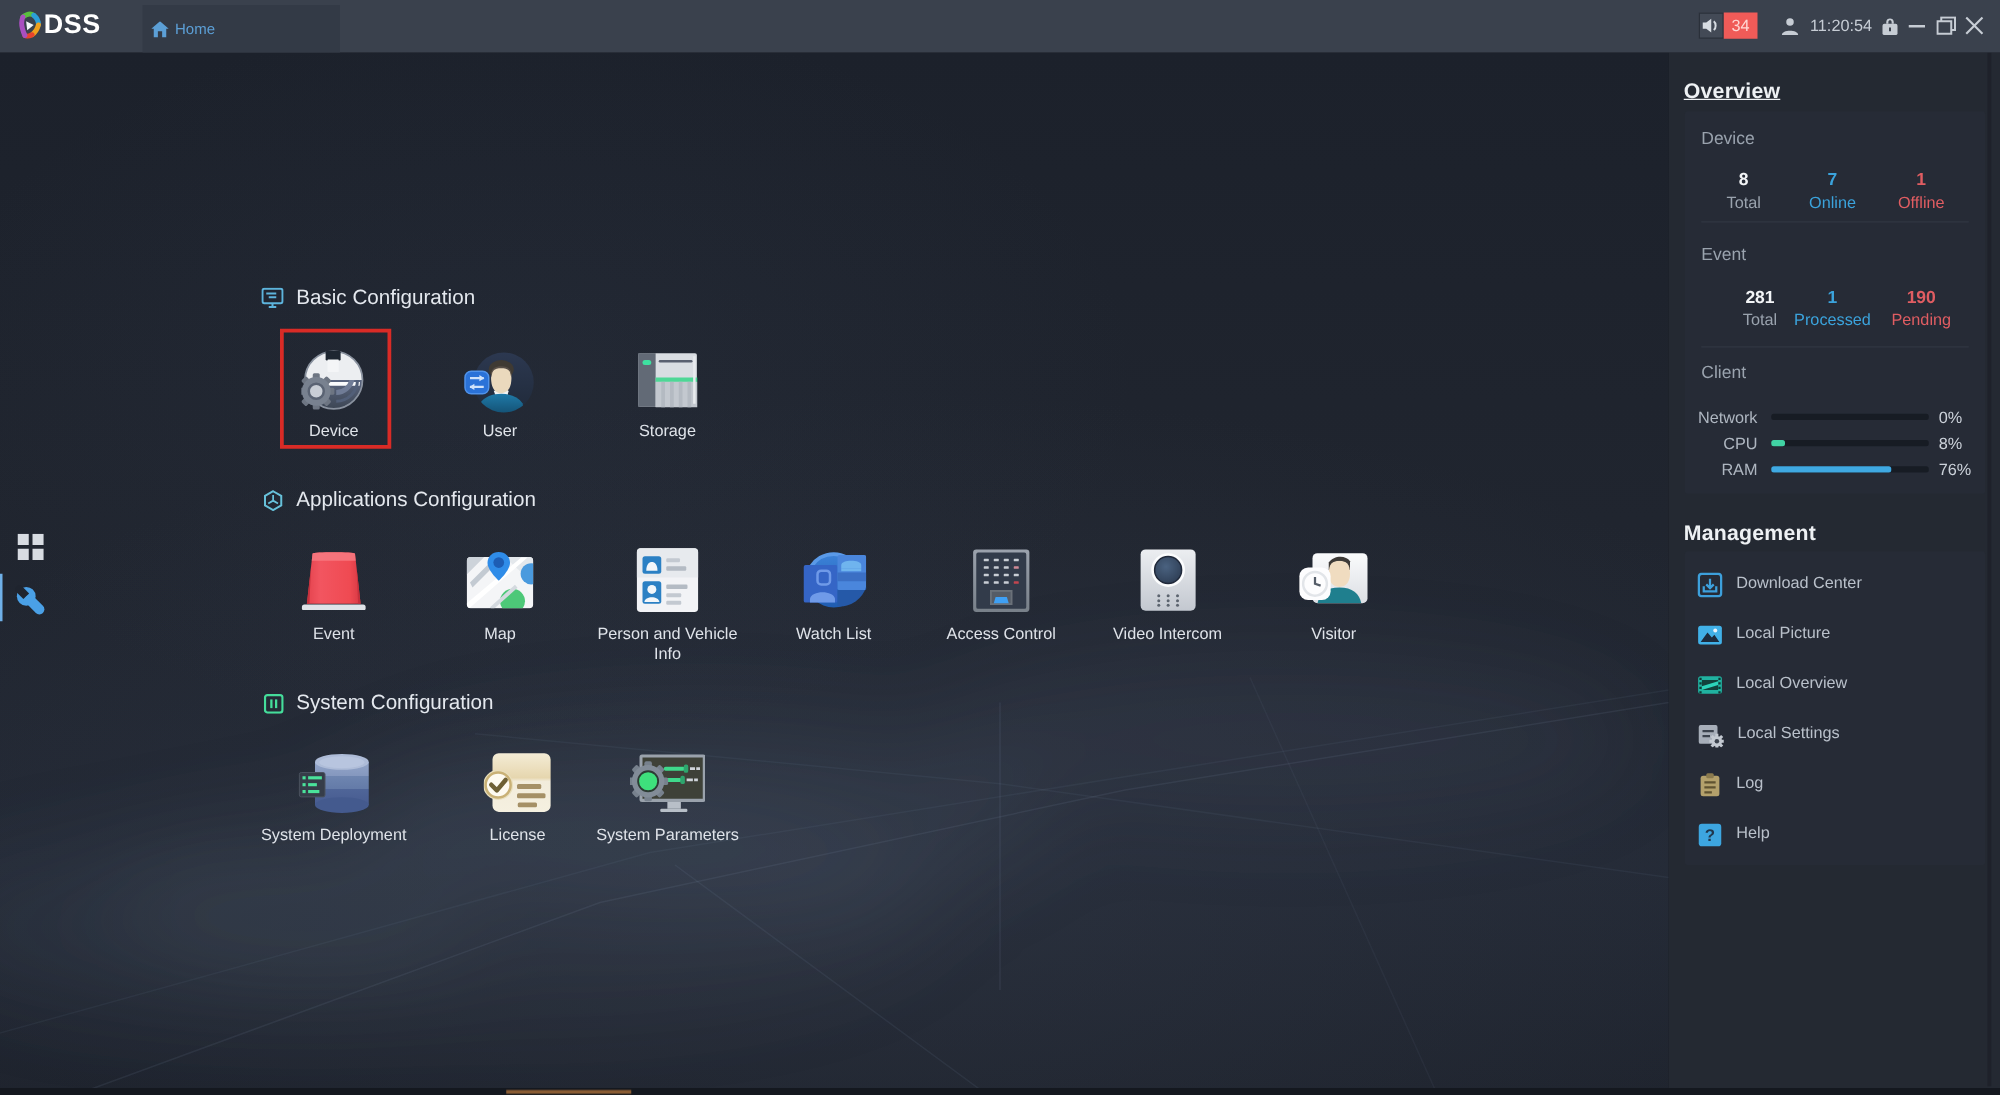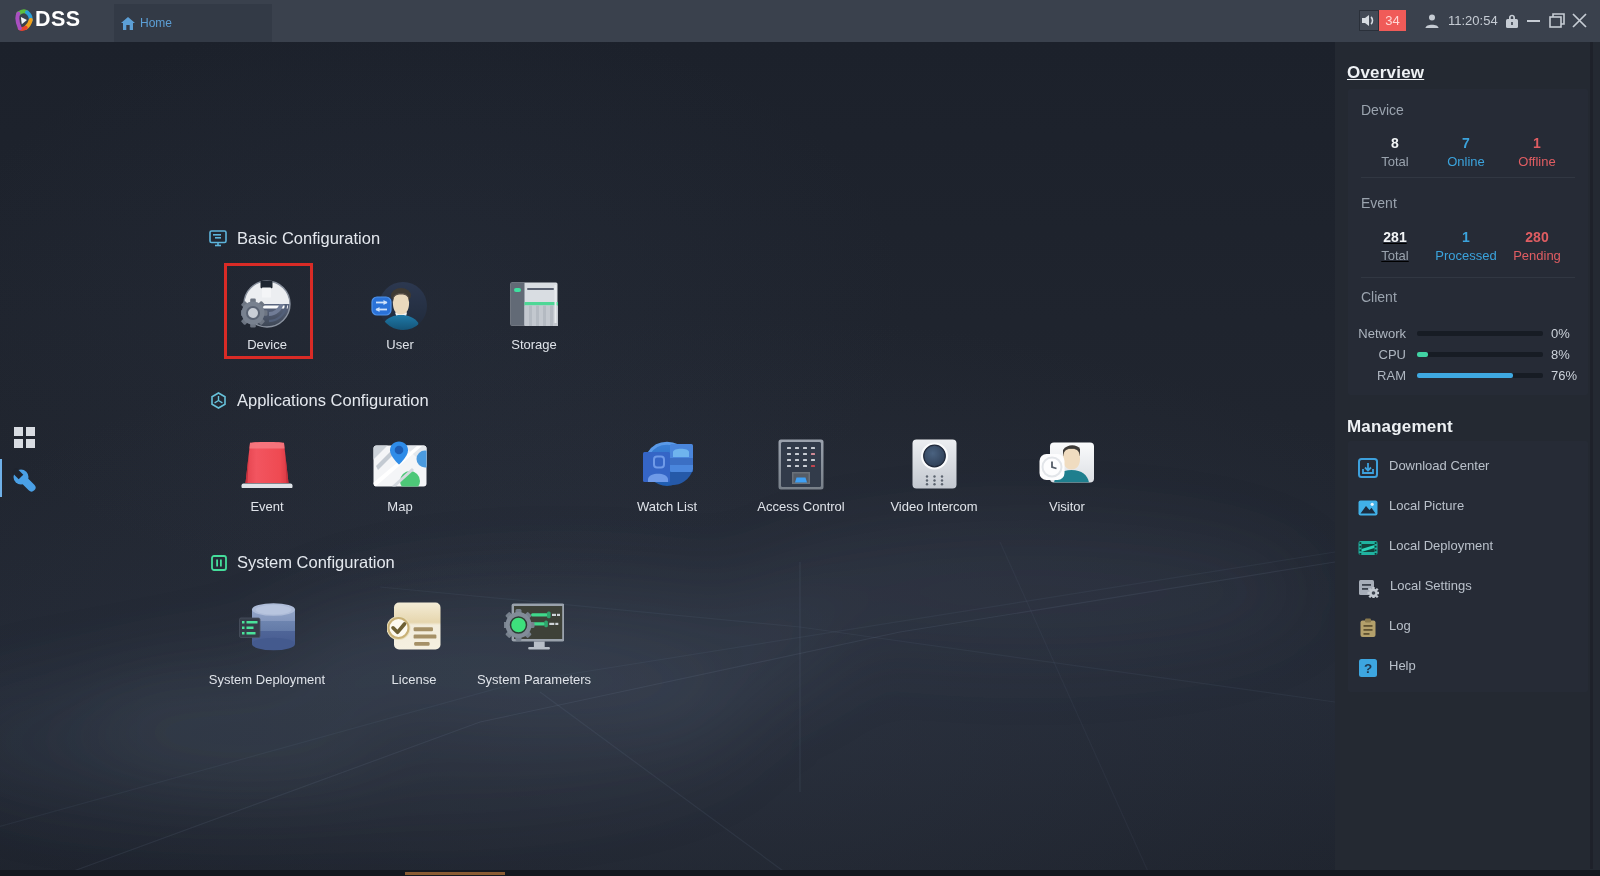--- a/index.html
+++ b/index.html
@@ -34,21 +34,21 @@
 
 
 #railsel { position:absolute; left:0; top:459px; width:2px; height:38px; background:#6fb0e8; }
 
 
 .sechead { position:absolute; display:flex; align-items:center; z-index:5;text-align:right; }
 .sechead .t { color:#e4e8ee; font-size:16.5px; margin-left:10px; letter-spacing:0; }
 .tile { position:absolute; width:132px; text-align:center; z-index:5; }
 .tile .ic { display:flex; align-items:center; justify-content:center; }
 .tile .lb { color:#dfe3e9; font-size:13px; line-height:16px; margin-top:7px; }
-.row1 .lb { margin-top:5px; } .row2 .lb { margin-top:11px; } .row3 .lb { margin-top:22px; }
+.row1 .lb { margin-top:5px; } .row2 .lb { margin-top:11px; } .row3 .lb { margin-top:10px; }
 #redbox { position:absolute; left:224px; top:263px; width:89px; height:96px; border:3px solid #d92b26; z-index:6; }
 
 
 #rpanel { position:absolute; left:1335px; top:42px; width:265px; height:834px; background:#242932; z-index:10; }
 #rpanel h2 { color:#eef1f4; font-size:17px; font-weight:bold; letter-spacing:0.2px; }
 .card { position:absolute; left:13px; background:#262b36; border-radius:2px; }
 .ovlabel { color:#9aa3ae; font-size:14px; }
 .statnum { font-size:14px; font-weight:bold; }
 .statlab { font-size:13px; margin-top:3px; }
 .stat { position:absolute; width:80px; text-align:center; }
@@ -315,20 +315,39 @@
  <circle cx="52" cy="18" r="8.5" fill="#4a9ade"></circle>
  <circle cx="37" cy="40" r="10" fill="#4dc878"></circle>
  <path d="M0 42 L44 5 L49 5 L2 46 Z" fill="#ffffff"></path>
  <path d="M20 46 L40 28" stroke="#d4d9df" stroke-width="3"></path>
 </g>
 <path d="M26 0.5 C20.8 0.5 17 4.3 17 9.2 C17 15.5 26 23.5 26 23.5 C26 23.5 35 15.5 35 9.2 C35 4.3 31.2 0.5 26 0.5 Z" fill="#2f8ce8"></path>
 <circle cx="26" cy="9" r="4.3" fill="#1d5db4"></circle>
         </svg>
       </div>
     <div class="lb">Map</div>
+  </div>
+  <div class="tile row2" style="left:468px; top:440px;">
+    <div class="ic" style="height:48px;">
+        <svg width="50" height="53" viewBox="0 0 50 53" id="svg-pvi">
+<rect x="0.5" y="0.5" width="49" height="51" rx="3" fill="#f2f3f6"></rect>
+<path d="M0.5 3.5 C0.5 1.8 1.8 0.5 3.5 0.5 L46.5 0.5 C48.2 0.5 49.5 1.8 49.5 3.5 L49.5 24 L0.5 24 Z" fill="#e7eaee"></path>
+<rect x="5" y="7" width="15" height="14" rx="2" fill="#2b80c4"></rect>
+<path d="M8 18.5 C8 13.5 10.3 11.5 12.5 11.5 C14.7 11.5 17 13.5 17 18.5 Z" fill="#f2f6fa"></path>
+<rect x="24" y="8.5" width="11" height="3.2" rx="1" fill="#c3c9d1"></rect>
+<rect x="24" y="15" width="16" height="3.6" rx="1" fill="#b4bbc4"></rect>
+<rect x="5" y="27" width="15" height="18" rx="2" fill="#2b80c4"></rect>
+<circle cx="12.5" cy="33.5" r="3.6" fill="#f2f6fa"></circle>
+<path d="M6.5 43.5 C7 38.5 18 38.5 18.5 43.5 Z" fill="#f2f6fa"></path>
+<rect x="24" y="29.5" width="17" height="3.6" rx="1" fill="#b4bbc4"></rect>
+<rect x="24" y="36.5" width="12" height="3.2" rx="1" fill="#c3c9d1"></rect>
+<rect x="24" y="42.5" width="12" height="3.2" rx="1" fill="#c3c9d1"></rect>
+        </svg>
+      </div>
+    <div class="lb">Person and Vehicle<br>Info</div>
   </div>
   <div class="tile row2" style="left:601px; top:440px;">
     <div class="ic" style="height:48px;">
         <svg width="51" height="47" viewBox="0 0 51 47" id="svg-watch">
 <defs>
 <linearGradient id="gwl" x1="0" y1="0" x2="0" y2="1">
  <stop offset="0" stop-color="#3c82d8"></stop>
               <stop offset="1" stop-color="#1f5cb0"></stop>
 </linearGradient>
 </defs>
@@ -537,30 +556,30 @@
       <div class="stat" style="left:78px; top:46px;">
           <div class="statnum" style="color:#3ba3dc;">7</div>
           <div class="statlab" style="color:#3ba3dc;">Online</div>
         </div>
       <div class="stat" style="left:149px; top:46px;">
           <div class="statnum" style="color:#e05d62;">1</div>
           <div class="statlab" style="color:#e05d62;">Offline</div>
         </div>
       <div class="divider" style="top:88px;"></div>
       <div class="ovlabel" style="position:absolute; left:13px; top:106px;">Event</div>
-      <div class="stat" style="left:7px; top:140px;text-decoration:underline;">
+      <div class="stat" style="left:20px; top:140px;">
           <div class="statnum" style="color:#f2f4f6;">281</div>
           <div class="statlab" style="color:#9aa3ae;">Total</div>
         </div>
       <div class="stat" style="left:78px; top:140px;">
           <div class="statnum" style="color:#3ba3dc;">1</div>
           <div class="statlab" style="color:#3ba3dc;">Processed</div>
         </div>
       <div class="stat" style="left:149px; top:140px;">
-          <div class="statnum" style="color:#e05d62;">280</div>
+          <div class="statnum" style="color:#e05d62;">190</div>
           <div class="statlab" style="color:#e05d62;">Pending</div>
         </div>
       <div class="divider" style="top:188px;"></div>
       <div class="ovlabel" style="position:absolute; left:13px; top:200px;">Client</div>
       <div class="barrow" style="left:0; top:236px;">
         <span class="bl">Network</span>
         <span class="track"></span>
         <span class="pct">0%</span>
       </div>
       <div class="barrow" style="left:0; top:257px;">
@@ -606,21 +625,21 @@
  <rect x="1.5" y="4.2" width="1.8" height="1.8"></rect>
               <rect x="1.5" y="7.8" width="1.8" height="1.8"></rect>
               <rect x="1.5" y="11.4" width="1.8" height="1.8"></rect>
               <rect x="1.5" y="15" width="1.8" height="1.8"></rect>
  <rect x="16.7" y="4.2" width="1.8" height="1.8"></rect>
               <rect x="16.7" y="7.8" width="1.8" height="1.8"></rect>
               <rect x="16.7" y="11.4" width="1.8" height="1.8"></rect>
               <rect x="16.7" y="15" width="1.8" height="1.8"></rect>
 </g>
           </svg>
-        <span class="ml">Local Deployment</span>
+        <span class="ml">Local Overview</span>
       </div>
       <div class="mitem" style="top:137px;">
         <svg width="21" height="20" viewBox="0 0 21 20" id="svg-lset">
 <rect x="1" y="2" width="15" height="15" rx="1.5" fill="#a7aeb9"></rect>
 <rect x="4" y="6" width="9" height="1.8" fill="#3c434e"></rect>
 <rect x="4" y="10" width="6" height="1.8" fill="#3c434e"></rect>
 <g transform="translate(15.5,15)">
  <g fill="#c3c9d1">
   <rect x="-1.2" y="-6" width="2.4" height="2.5"></rect>
                 <rect x="-1.2" y="3.5" width="2.4" height="2.5"></rect>

